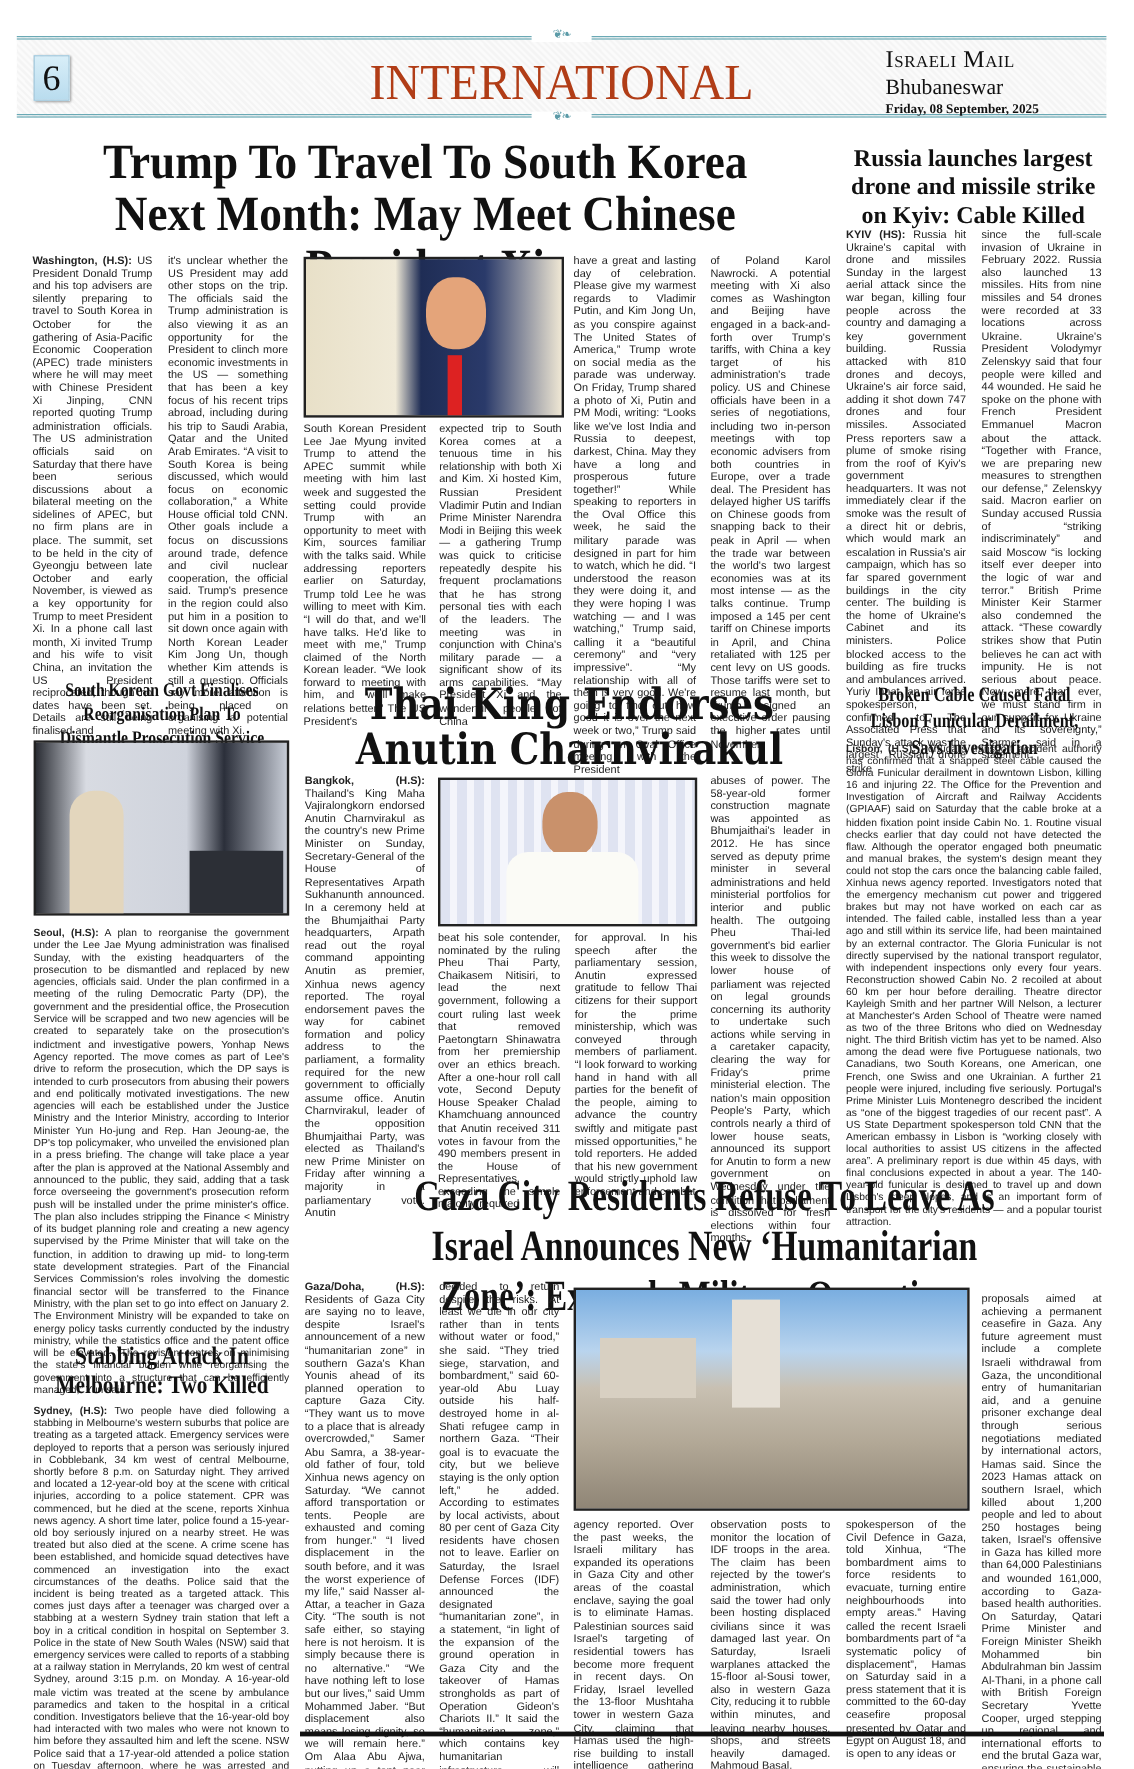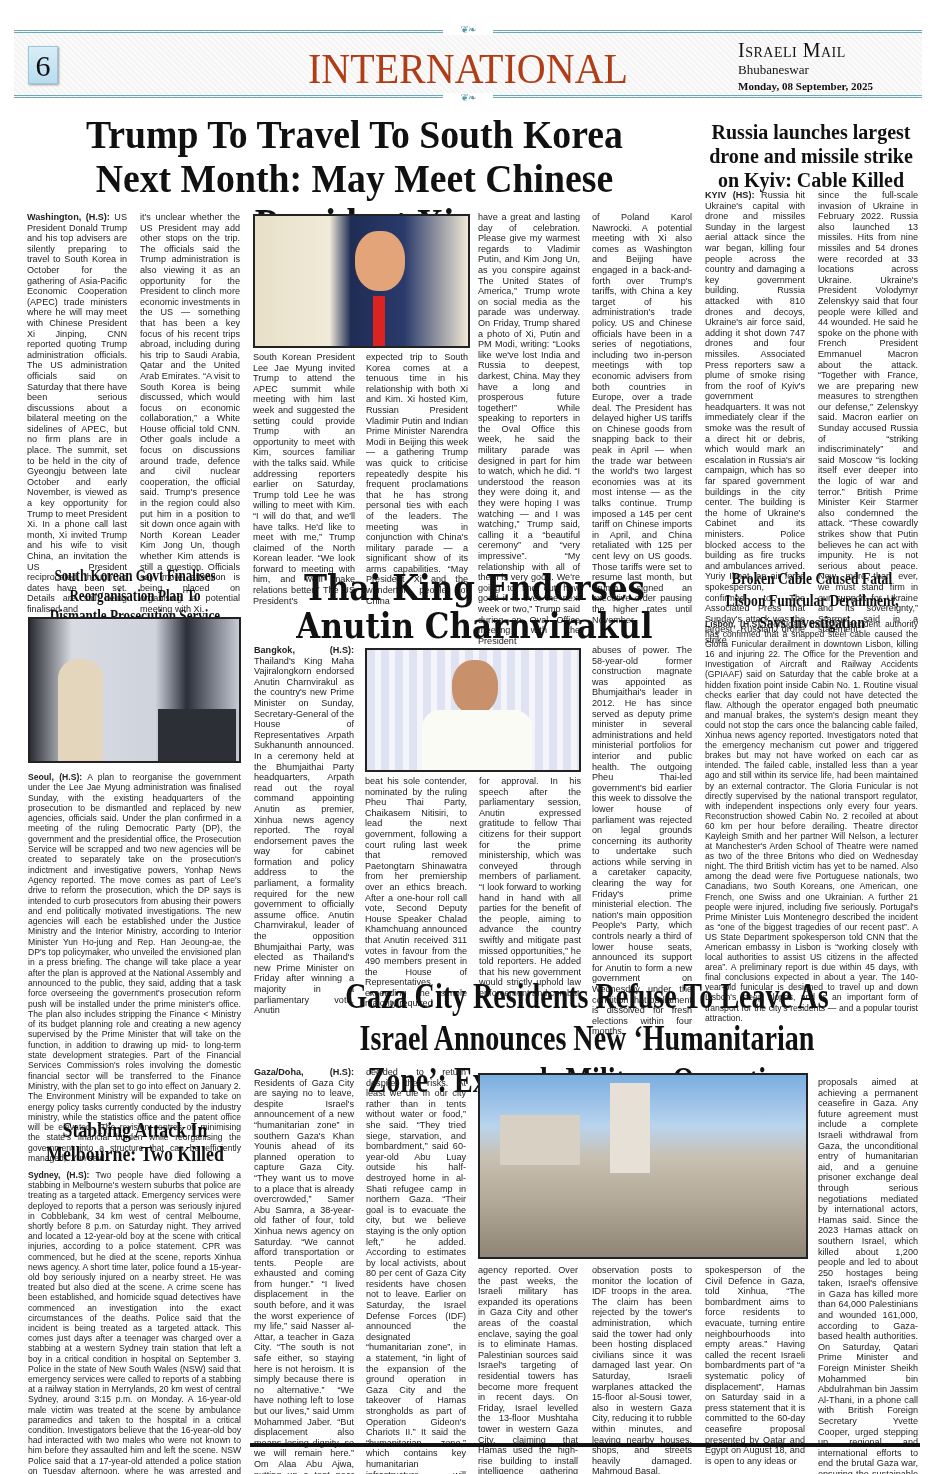--- a/index.html
+++ b/index.html
@@ -4,42 +4,42 @@
 <style>
 *{box-sizing:border-box;margin:0;padding:0}
 body{width:945px;height:1474px;background:#fff;font-family:"Liberation Serif",serif;color:#111;position:relative;overflow:hidden}
 .hdr{position:absolute;left:14px;top:30px;width:908px;height:68px;background:repeating-linear-gradient(45deg,#f4f4f4 0 2px,#fbfbfb 2px 4px);border-top:3px double #6aa9b5;border-bottom:3px double #6aa9b5}
 .orn{position:absolute;left:50%;transform:translateX(-50%);width:50px;height:10px;background:#fff;color:#5a9aa7;font-size:10px;line-height:10px;text-align:center;letter-spacing:-1px}
 .orn.t{top:-8px}.orn.b{bottom:-8px}
 .pg{position:absolute;left:14px;top:13px;width:30px;height:38px;background:linear-gradient(#d8eef8,#b9dcee);border:1px solid #9cc6dc;box-shadow:1px 1px 2px #999;font-size:30px;line-height:38px;text-align:center}
 .sec{position:absolute;left:0;width:100%;top:12px;text-align:center;font-size:40px;color:#b13d17;letter-spacing:0px;transform:scaleY(1.05)}
 .mast{position:absolute;right:14px;top:6px;width:170px;font-size:13px}
 .mast .nm{font-size:20px;font-variant:small-caps;letter-spacing:.5px}
-.mast .ct{font-size:13px}
+.mast .ct{font-size:18px}
 .mast .dt{font-size:11px;font-weight:bold;margin-top:2px}
 h1,h2{text-align:center;font-weight:bold;line-height:1.0;color:#111}
 .a{position:absolute}
 .body{font-size:9.1px;line-height:10.6px;text-align:justify;color:#222;font-family:Liberation Sans, sans-serif}
 .col{position:absolute}
 .dl{font-weight:bold}
 .ph{position:absolute;border:2px solid #222;overflow:hidden}
 .rule{position:absolute;height:4px;background:#111}
 </style>
 </head>
 <body>
 
 <div class="hdr">
   <div class="orn t">❦❧</div>
   <div class="orn b">❦❧</div>
   <div class="pg">6</div>
   <div class="sec">INTERNATIONAL</div>
   <div class="mast">
     <div class="nm">Israeli Mail</div>
     <div class="ct">Bhubaneswar</div>
-    <div class="dt">Monday,  08  September, 2025</div>
+    <div class="dt">Friday,  08  September, 2025</div>
   </div>
 </div>
 
 <h1 class="a" style="left:60px;top:112px;width:640px;font-size:41px;line-height:44px;font-family:'Liberation Serif',serif;transform:scaleX(.92);transform-origin:left">Trump To Travel To South Korea Next Month: May Meet Chinese President Xi</h1>
 <div class="col body" style="left:27px;top:212px;width:100px"><span class="dl">Washington, (H.S):</span> <span>US President Donald Trump and his top advisers are silently preparing to travel to South Korea in October for the gathering of Asia-Pacific Economic Cooperation (APEC) trade ministers where he will may meet with Chinese President Xi Jinping, CNN reported quoting Trump administration officials. The US administration officials said on Saturday that there have been serious discussions about a bilateral meeting on the sidelines of APEC, but no firm plans are in place. The summit, set to be held in the city of Gyeongju between late October and early November, is viewed as a key opportunity for Trump to meet President Xi. In a phone call last month, Xi invited Trump and his wife to visit China, an invitation the US President reciprocated, though no dates have been set. Details are still being finalised and</span></div>
 <div class="col body" style="left:140px;top:212px;width:100px">it's unclear whether the US President may add other stops on the trip. The officials said the Trump administration is also viewing it as an opportunity for the President to clinch more economic investments in the US — something that has been a key focus of his recent trips abroad, including during his trip to Saudi Arabia, Qatar and the United Arab Emirates. “A visit to South Korea is being discussed, which would focus on economic collaboration,” a White House official told CNN. Other goals include a focus on discussions around trade, defence and civil nuclear cooperation, the official said. Trump's presence in the region could also put him in a position to sit down once again with North Korean Leader Kim Jong Un, though whether Kim attends is still a question. Officials say more attention is being placed on organising a potential meeting with Xi.</div>
 <div class="ph" style="left:253px;top:214px;width:217px;height:134px;background:linear-gradient(90deg,#e8e0c8 0%,#f0ead8 35%,#1f2d55 45%,#2a3a6a 70%,#efe7d4 100%)">
   <div style="position:absolute;left:100px;top:15px;width:50px;height:60px;border-radius:45%;background:#e4a47a"></div>
   <div style="position:absolute;left:118px;top:80px;width:12px;height:54px;background:#d22"></div>
 </div>

